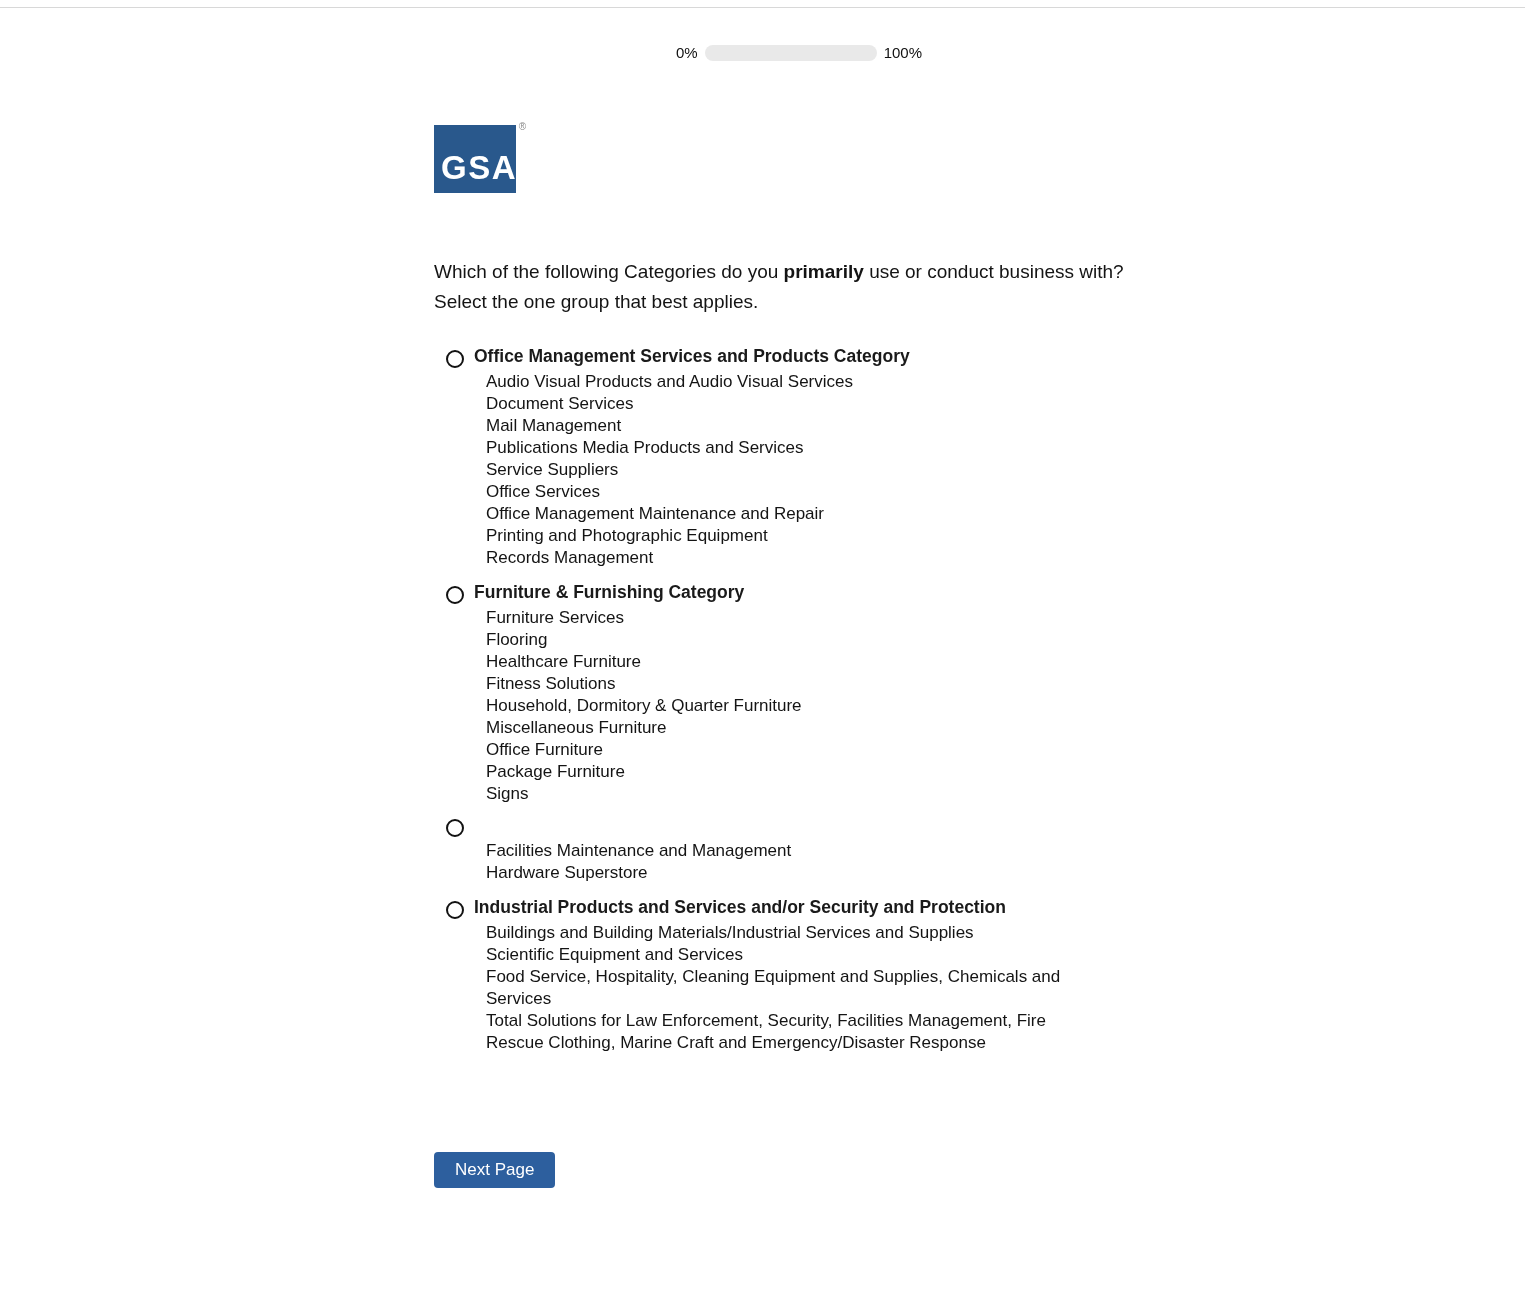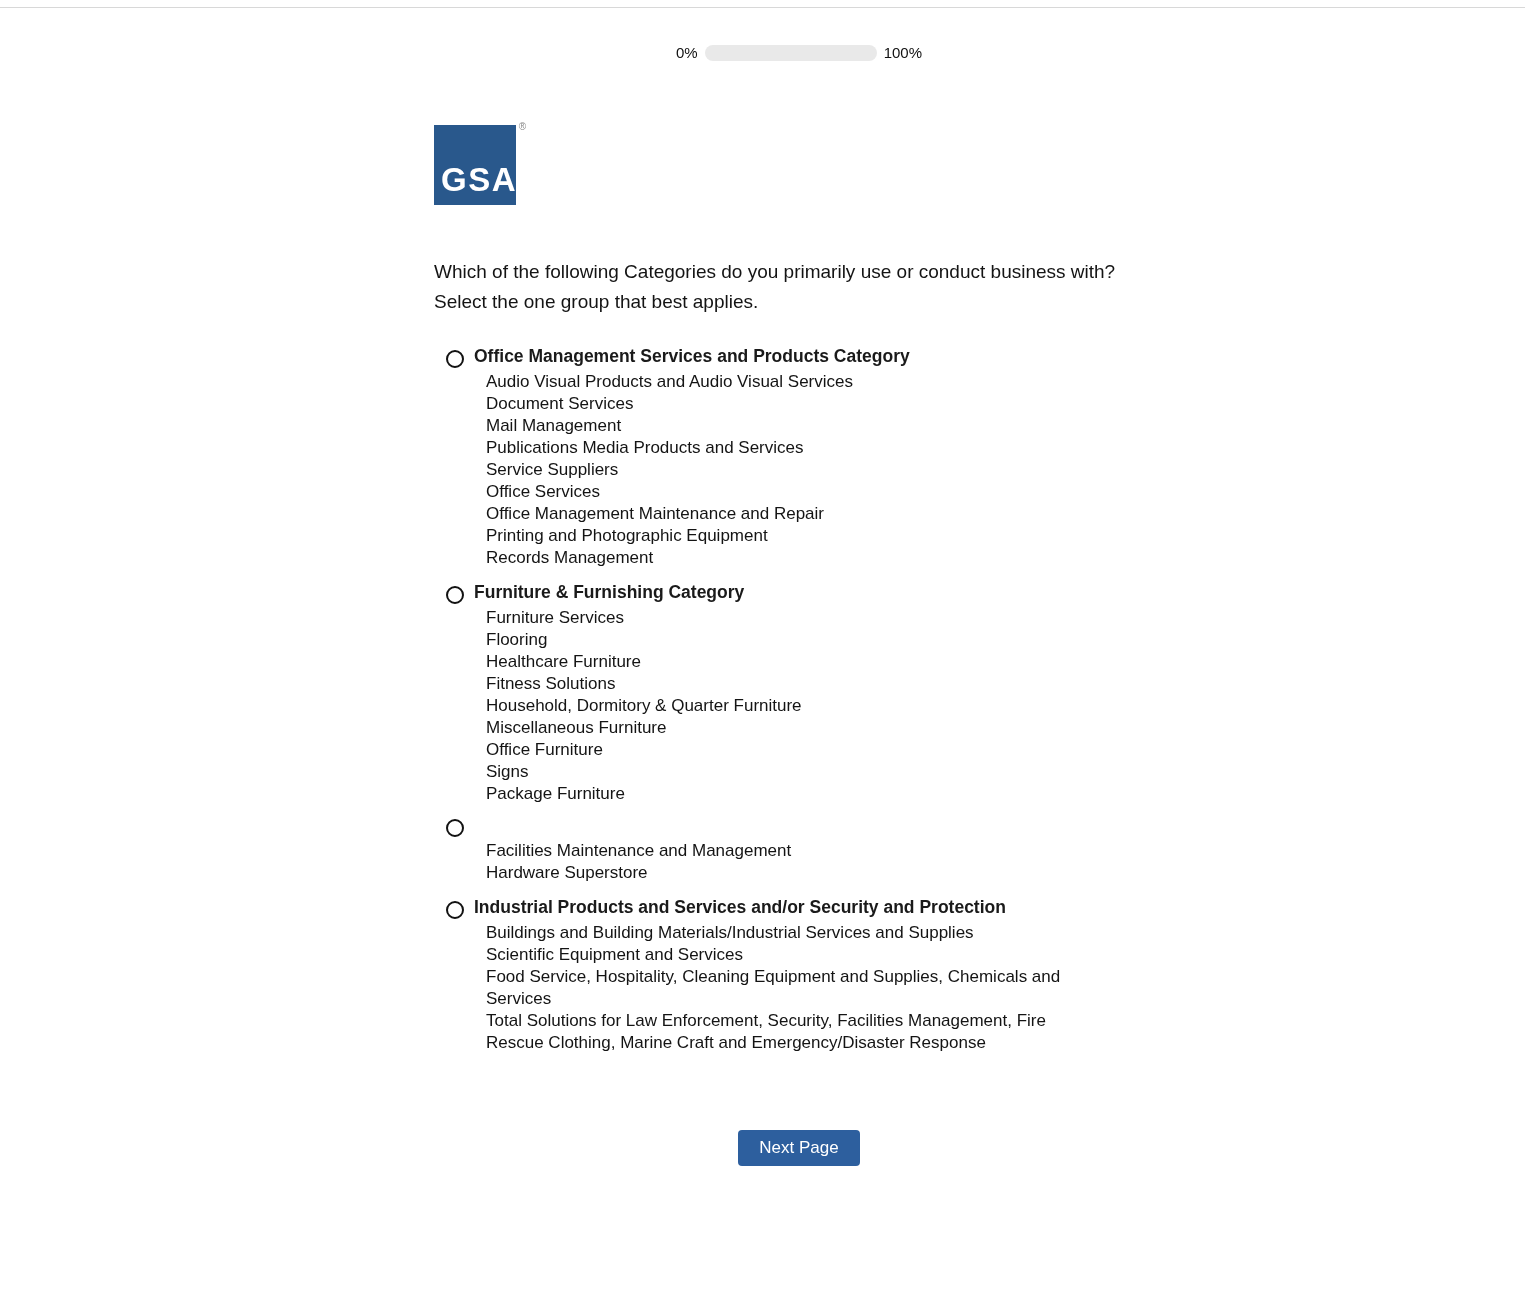--- a/index.html
+++ b/index.html
@@ -55,21 +55,21 @@
     width: 26%;
   }
   .logo-wrap {
     margin-top: 64px;
     position: relative;
     width: 82px;
     height: 80px;
   }
   .logo {
     width: 82px;
-    height: 80px;
+    height: 68px;
     background: var(--logo-blue);
     position: relative;
   }
   .logo-text {
     position: absolute;
     left: 7px;
     bottom: 6px;
     color: #ffffff;
     font-weight: bold;
     font-size: 33px;
@@ -82,21 +82,21 @@
     font-size: 10px;
     color: #8a8a8a;
   }
   .question {
     margin-top: 52px;
     font-size: 19px;
     line-height: 1.58;
     max-width: 692px;
     color: #141414;
   }
-  .question .bold { font-weight: normal; }
+  .question .bold { font-weight: bold; }
   .options-list {
     margin-top: 28px;
   }
   .option {
     padding-left: 12px;
     margin-bottom: 12px;
   }
   .option-head {
     display: flex;
     align-items: flex-end;
@@ -123,22 +123,22 @@
     margin-top: 3px;
     max-width: 600px;
   }
   .subitem {
     font-size: 17px;
     line-height: 22px;
     color: #141414;
   }
   .button-row {
     display: flex;
-    justify-content: center;
-    margin-top: 76px;
+    justify-content: flex-start;
+    margin-top: 98px;
   }
   .next-button {
     background: var(--button-blue);
     color: #ffffff;
     border: none;
     border-radius: 4px;
     font-size: 17px;
     font-family: "Liberation Sans", sans-serif;
     padding: 8px 21px;
     cursor: pointer;
@@ -193,22 +193,22 @@
             <span class="option-label">Furniture &amp; Furnishing Category</span>
           </div>
           <div class="sublist">
             <div class="subitem">Furniture Services</div>
             <div class="subitem">Flooring</div>
             <div class="subitem">Healthcare Furniture</div>
             <div class="subitem">Fitness Solutions</div>
             <div class="subitem">Household, Dormitory &amp; Quarter Furniture</div>
             <div class="subitem">Miscellaneous Furniture</div>
             <div class="subitem">Office Furniture</div>
+            <div class="subitem">Package Furniture</div>
             <div class="subitem">Signs</div>
-            <div class="subitem">Package Furniture</div>
           </div>
         </div>
         <div class="option">
           <div class="option-head">
             <span class="radio"></span>
           </div>
           <div class="sublist">
             <div class="subitem">Facilities Maintenance and Management</div>
             <div class="subitem">Hardware Superstore</div>
           </div>

